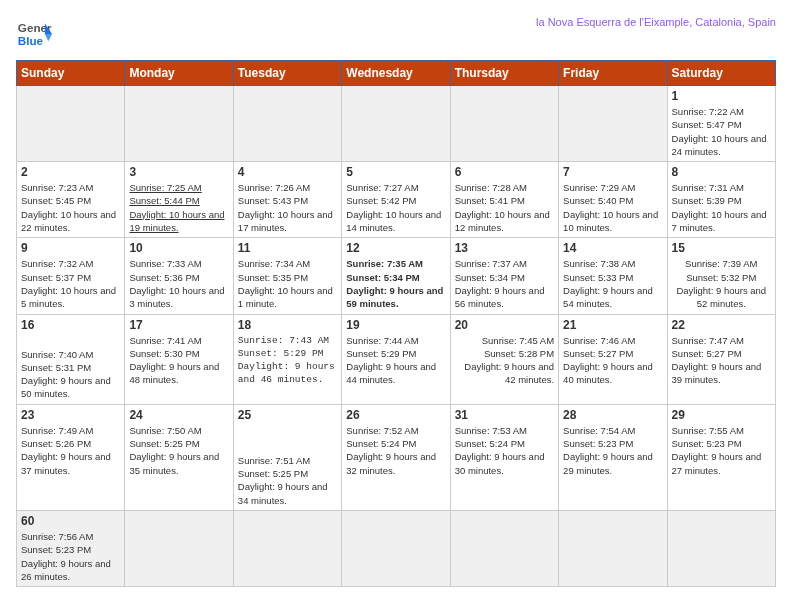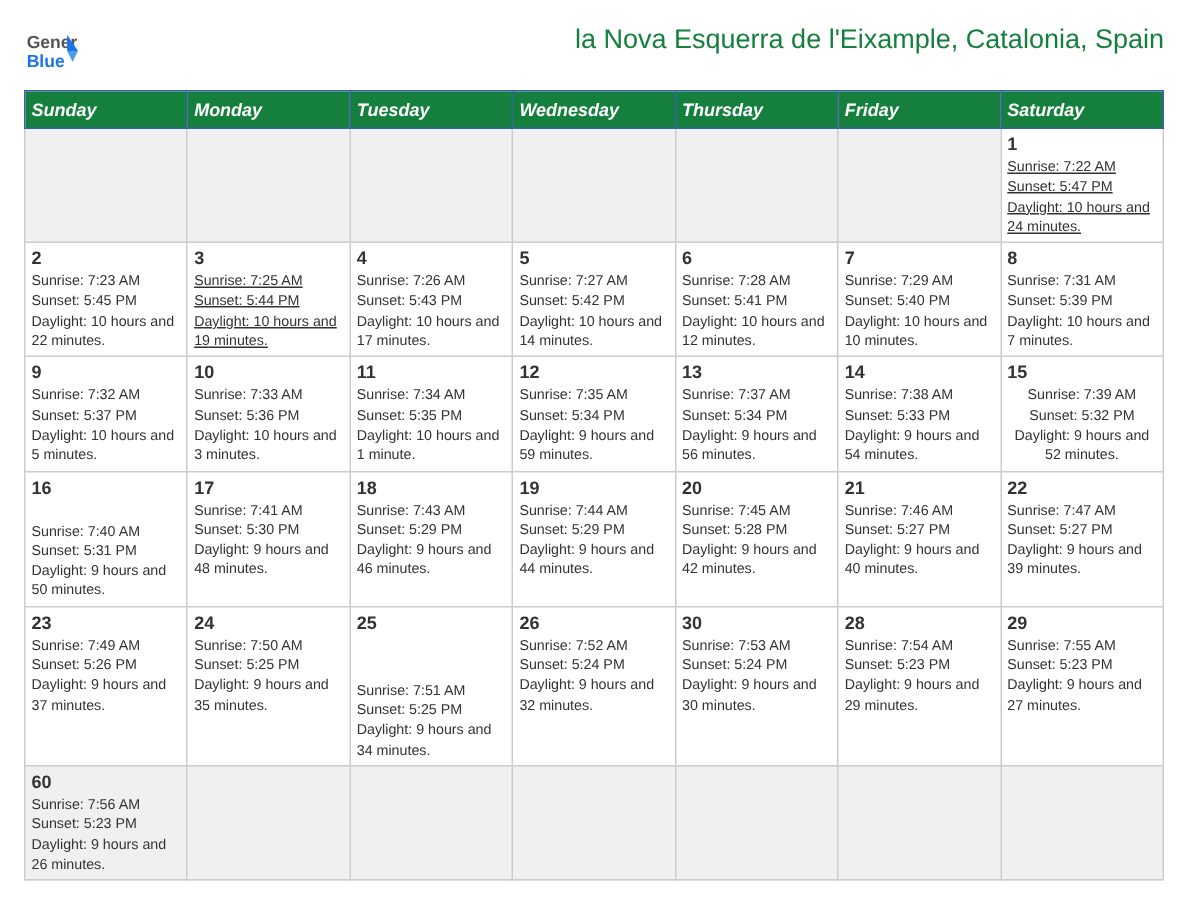--- a/index.html
+++ b/index.html
@@ -27,37 +27,36 @@
     }
     .title-area {
       text-align: right;
     }
     .month-title {
       font-size: 32px;
       font-weight: bold;
       color: #333;
     }
     .location-title {
-      font-size: 18px;
-      color: #15803d;
+      font-size: 11px;
+      color: #8b5cf6;
     }
     .calendar {
       width: 100%;
       border-collapse: collapse;
       border: 1px solid #ccc;
     }
     .calendar th {
-      background: #15803d;
+      background: #c2410c;
       color: #fff;
       font-size: 12px;
       font-weight: bold;
       padding: 5px 4px;
       text-align: left;
       border: 1px solid #3a62a8;
-      font-style: italic;
     }
     .calendar td {
       border: 1px solid #ccc;
       vertical-align: top;
       padding: 3px 4px;
       width: 108px;
       min-height: 80px;
       background: #fff;
     }
     .calendar td.empty {
@@ -111,21 +110,21 @@
   <tbody id="calendar-body">
   <tr>
         <td class="empty"></td>
         <td class="empty"></td>
         <td class="empty"></td>
         <td class="empty"></td>
         <td class="empty"></td>
         <td class="empty"></td>
         <td>
           <span class="day-number">1</span>
-          <div class="day-info" style="white-space: pre-line; text-decoration: underline;">Sunrise: 7:22 AM
+          <div class="day-info" style="white-space: pre-line;">Sunrise: 7:22 AM
 Sunset: 5:47 PM
 Daylight: 10 hours and 24 minutes.</div>
         </td>
       </tr>
       <tr>
         <td>
           <span class="day-number">2</span>
           <div class="day-info" style="white-space: pre-line;">Sunrise: 7:23 AM
 Sunset: 5:45 PM
 Daylight: 10 hours and 22 minutes.</div>
@@ -181,21 +180,21 @@
 Daylight: 10 hours and 3 minutes.</div>
         </td>
         <td>
           <span class="day-number">11</span>
           <div class="day-info" style="white-space: pre-line;">Sunrise: 7:34 AM
 Sunset: 5:35 PM
 Daylight: 10 hours and 1 minute.</div>
         </td>
         <td>
           <span class="day-number">12</span>
-          <div class="day-info" style="white-space: pre-line;">Sunrise: 7:35 AM
+          <div class="day-info" style="white-space: pre-line; font-weight: bold;">Sunrise: 7:35 AM
 Sunset: 5:34 PM
 Daylight: 9 hours and 59 minutes.</div>
         </td>
         <td>
           <span class="day-number">13</span>
           <div class="day-info" style="white-space: pre-line;">Sunrise: 7:37 AM
 Sunset: 5:34 PM
 Daylight: 9 hours and 56 minutes.</div>
         </td>
         <td>
@@ -219,33 +218,33 @@
 Daylight: 9 hours and 50 minutes.</div>
         </td>
         <td>
           <span class="day-number">17</span>
           <div class="day-info" style="white-space: pre-line;">Sunrise: 7:41 AM
 Sunset: 5:30 PM
 Daylight: 9 hours and 48 minutes.</div>
         </td>
         <td>
           <span class="day-number">18</span>
-          <div class="day-info" style="white-space: pre-line;">Sunrise: 7:43 AM
+          <div class="day-info" style="white-space: pre-line; font-family: Liberation Mono, monospace;">Sunrise: 7:43 AM
 Sunset: 5:29 PM
 Daylight: 9 hours and 46 minutes.</div>
         </td>
         <td>
           <span class="day-number">19</span>
           <div class="day-info" style="white-space: pre-line;">Sunrise: 7:44 AM
 Sunset: 5:29 PM
 Daylight: 9 hours and 44 minutes.</div>
         </td>
         <td>
           <span class="day-number">20</span>
-          <div class="day-info" style="white-space: pre-line;">Sunrise: 7:45 AM
+          <div class="day-info" style="white-space: pre-line; text-align: right;">Sunrise: 7:45 AM
 Sunset: 5:28 PM
 Daylight: 9 hours and 42 minutes.</div>
         </td>
         <td>
           <span class="day-number">21</span>
           <div class="day-info" style="white-space: pre-line;">Sunrise: 7:46 AM
 Sunset: 5:27 PM
 Daylight: 9 hours and 40 minutes.</div>
         </td>
         <td>
@@ -274,21 +273,21 @@
 Sunset: 5:25 PM
 Daylight: 9 hours and 34 minutes.</div>
         </td>
         <td>
           <span class="day-number">26</span>
           <div class="day-info" style="white-space: pre-line;">Sunrise: 7:52 AM
 Sunset: 5:24 PM
 Daylight: 9 hours and 32 minutes.</div>
         </td>
         <td>
-          <span class="day-number">30</span>
+          <span class="day-number">31</span>
           <div class="day-info" style="white-space: pre-line;">Sunrise: 7:53 AM
 Sunset: 5:24 PM
 Daylight: 9 hours and 30 minutes.</div>
         </td>
         <td>
           <span class="day-number">28</span>
           <div class="day-info" style="white-space: pre-line;">Sunrise: 7:54 AM
 Sunset: 5:23 PM
 Daylight: 9 hours and 29 minutes.</div>
         </td>

